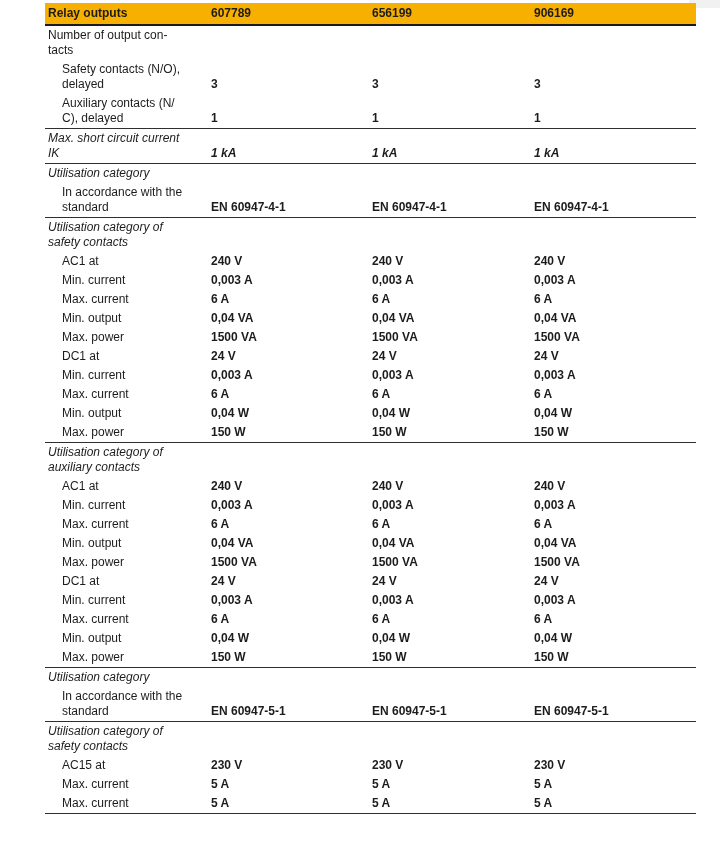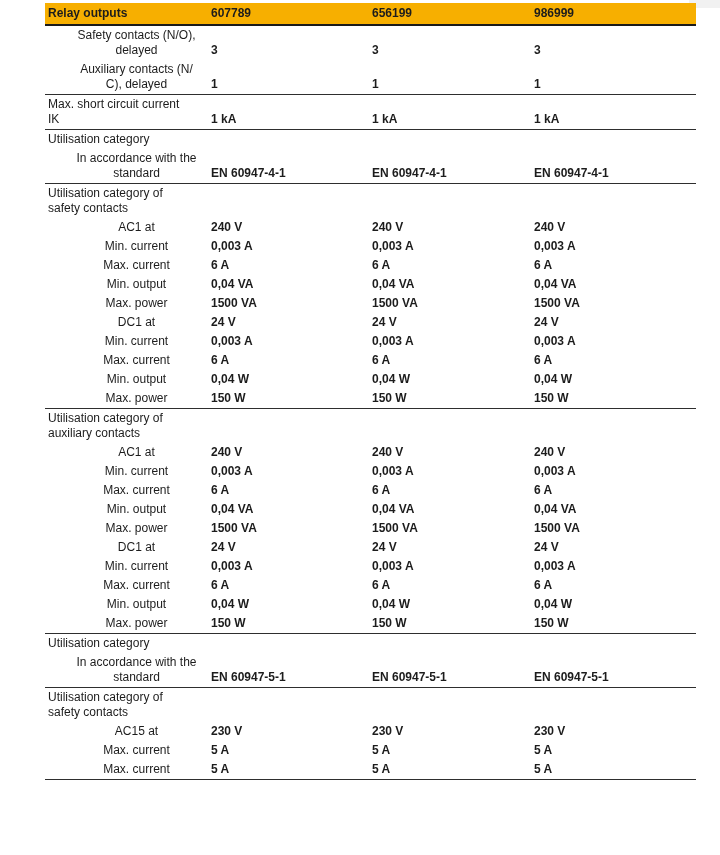--- a/index.html
+++ b/index.html
@@ -53,46 +53,53 @@
     font-weight: bold;
     padding: 3px 0 3px 0;
     border-bottom: 2px solid #1a1a1a;
     vertical-align: middle;
   }
   thead th.head-label { padding-left: 3px; }
   td.label {
     white-space: pre-line;
     padding-left: 3px;
   }
-  td.label.indent { padding-left: 17px; text-align: center; }
+  td.label.indent { padding-left: 17px; }
   td.value { font-weight: bold; }
-  tr.rule td { border-top: 1.5px solid #2e2e2e; }
+  tr.rule td { border-top: 1.5px solid #2e2e2e; font-style: italic; }
 </style>
 </head>
 <body>
 
 <div class="page">
   <div class="edge-artifact"></div>
 
   <table class="spec">
     <colgroup>
       <col class="c-label">
       <col class="c-v1">
       <col class="c-v2">
       <col class="c-v3">
     </colgroup>
     <thead>
       <tr>
         <th class="head-label">Relay outputs</th>
         <th>607789</th>
         <th>656199</th>
-        <th>986999</th>
+        <th>906169</th>
       </tr>
     </thead>
     <tbody>
+        <tr>
+          <td class="label">Number of output con-
+tacts</td>
+          <td class="value"></td>
+          <td class="value"></td>
+          <td class="value"></td>
+        </tr>
         <tr>
           <td class="label indent">Safety contacts (N/O),
 delayed</td>
           <td class="value">3</td>
           <td class="value">3</td>
           <td class="value">3</td>
         </tr>
         <tr>
           <td class="label indent">Auxiliary contacts (N/
 C), delayed</td>

